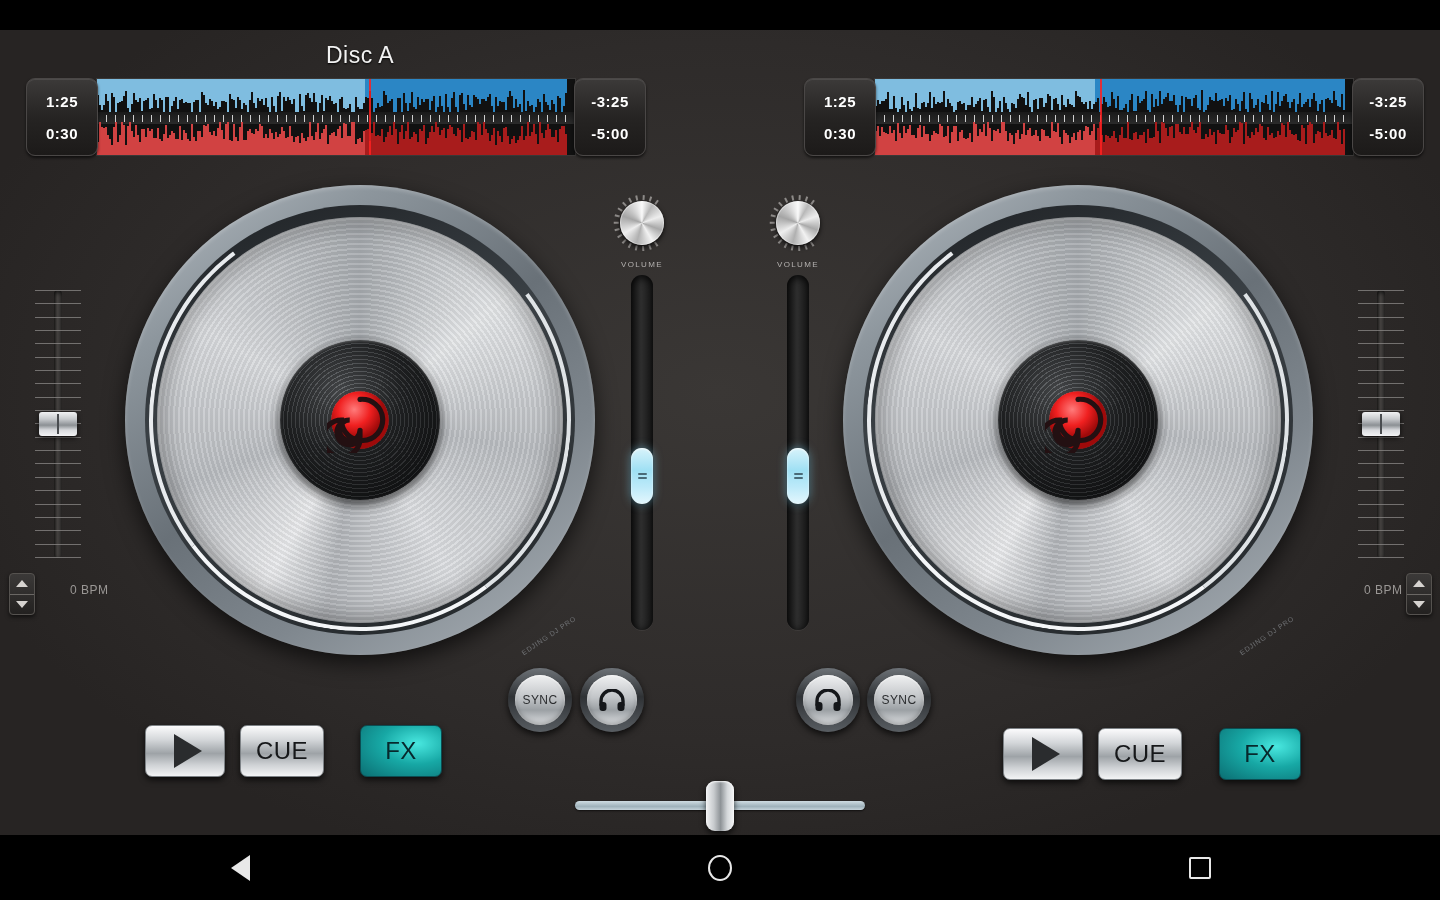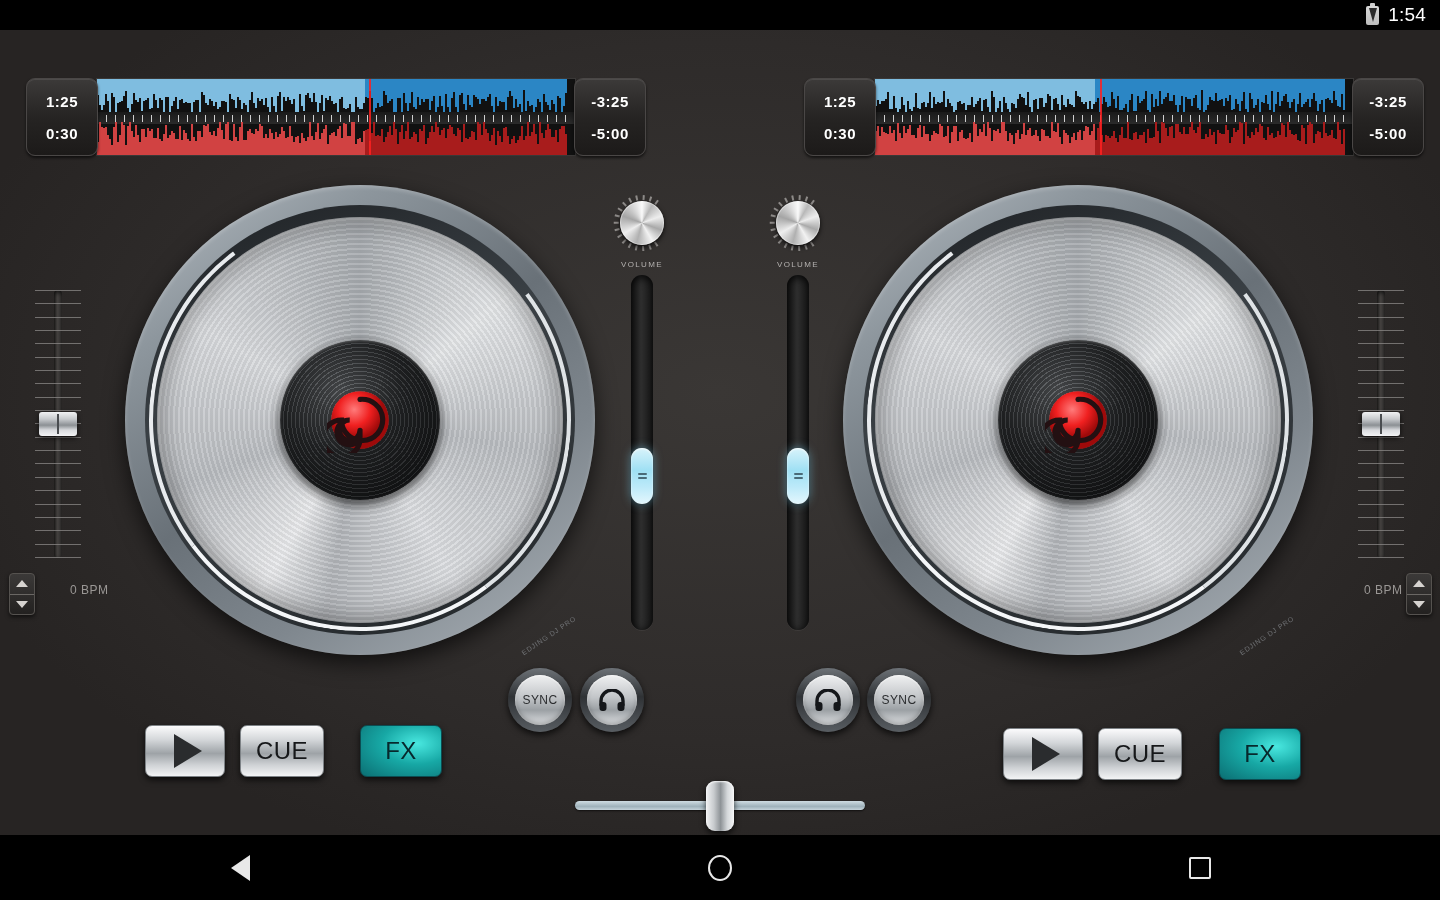--- a/index.html
+++ b/index.html
@@ -412,27 +412,24 @@
     width: 22px; height: 22px;
     border: 2.5px solid #e8e8e8;
     border-radius: 2px;
   }
 </style>
 </head>
 <body>
 
 <div id="app">
 
-  <div class="statusbar">
-    <div class="batt-icon"></div>
-    <div class="status-time">1:54</div>
-  </div>
 
   <div class="deckarea">
 
+    <div class="disc-title a">Disc A</div>
 
     <div class="wave-panel a">
       <div class="time-box">
         <div class="tline">1:25</div>
         <div class="tline">0:30</div>
       </div>
       <div class="wave-canvas">
         <div class="wave-half top">
             <span class="wave-bar" style="height: 16.4844px; background: rgb(127, 189, 224);"></span>
             <span class="wave-bar" style="height: 26.0708px; background: rgb(127, 189, 224);"></span>

